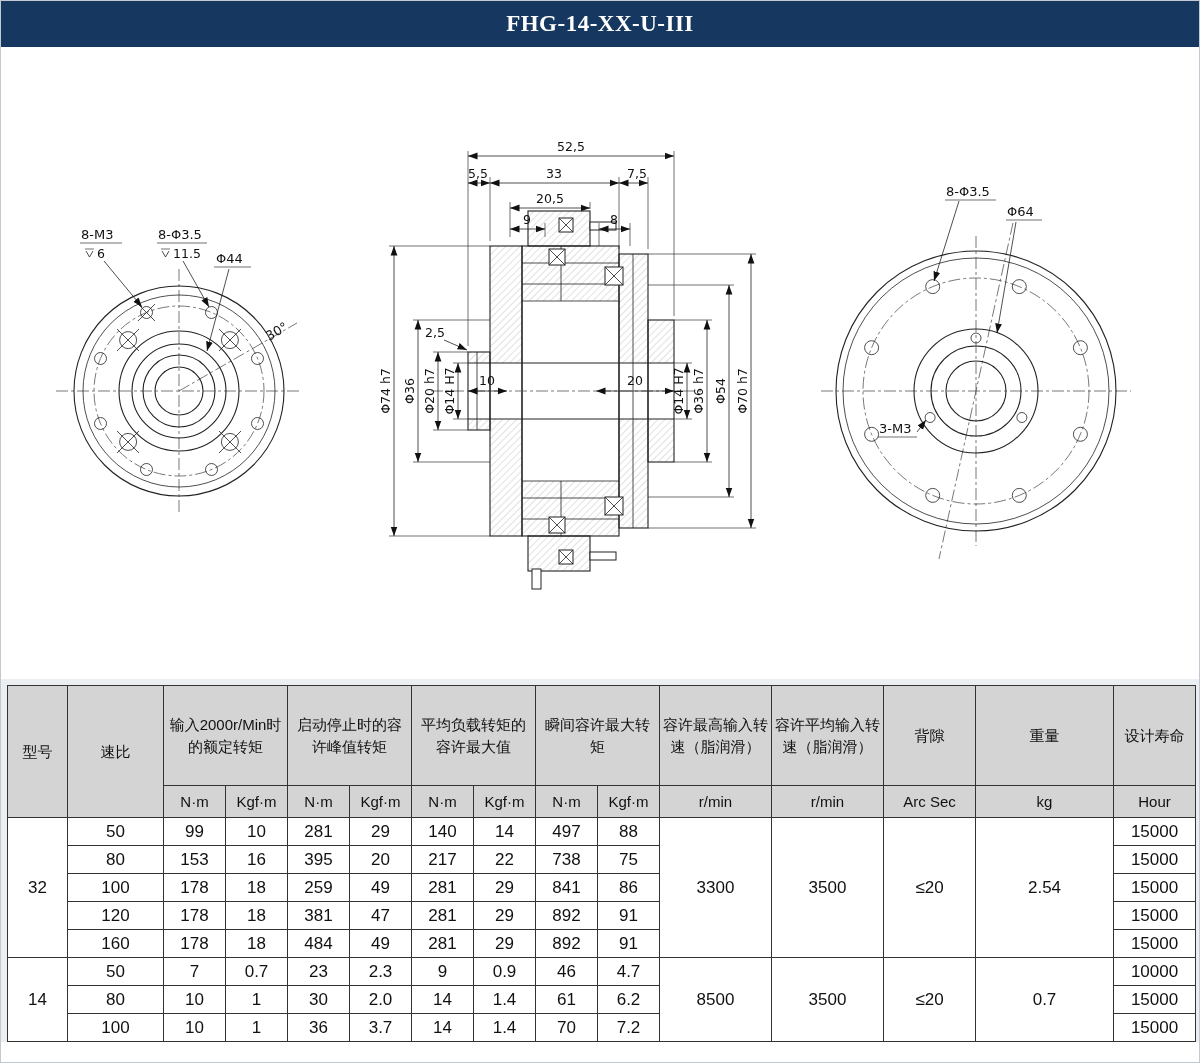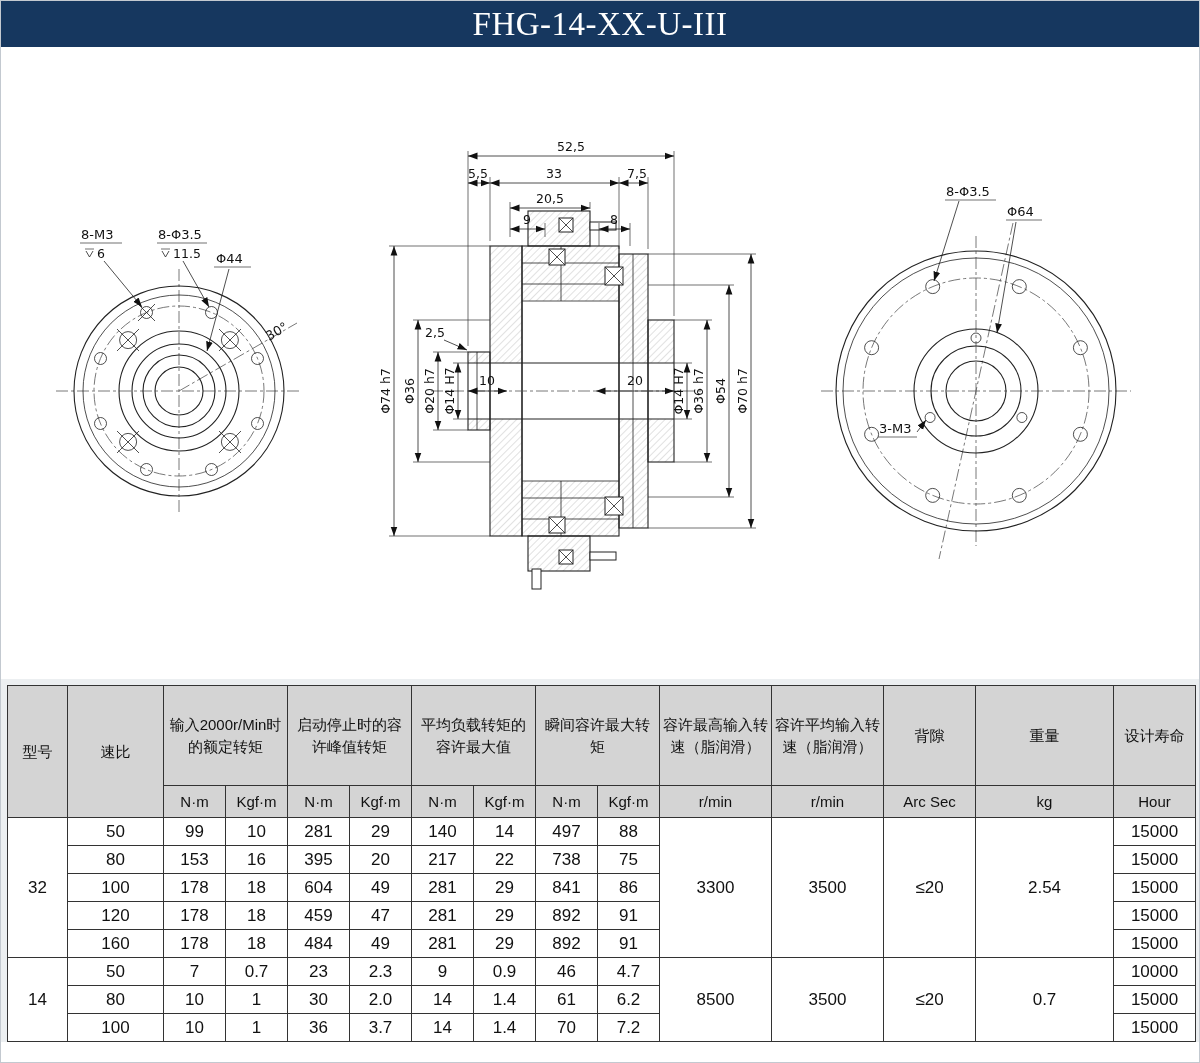--- a/index.html
+++ b/index.html
@@ -7,21 +7,21 @@
   body{
     width:1200px;height:1063px;background:#ffffff;
     font-family:"Liberation Sans","DejaVu Sans",sans-serif;
     border:1px solid #c3c9d0;position:relative;overflow:hidden;
   }
   .titlebar{
     height:46px;background:#16375f;display:flex;align-items:center;justify-content:center;
   }
   .titlebar h1{
     color:#ffffff;font-family:"Liberation Serif","DejaVu Serif",serif;
-    font-size:33px;font-weight:normal;letter-spacing:.5px;
+    font-size:23px;font-weight:bold;letter-spacing:.5px;
   }
   .drawing{height:632px;background:#fff}
   .drawing svg{display:block;width:1200px;height:632px}
 
   svg text{font-size:12.5px;fill:#111;font-family:"DejaVu Sans","Liberation Sans",sans-serif}
   svg .lbl{font-size:13px}
   .s{fill:none;stroke:#222;stroke-width:1.1}
   .s2{fill:none;stroke:#222;stroke-width:.8}
   .cl{fill:none;stroke:#555;stroke-width:.8;stroke-dasharray:12 3 3 3}
   .ext{stroke:#333;stroke-width:.7}
@@ -430,33 +430,33 @@
           <td>217</td>
           <td>22</td>
           <td>738</td>
           <td>75</td>
           <td>15000</td>
         </tr>
         <tr>
           <td>100</td>
           <td>178</td>
           <td>18</td>
-          <td>604</td>
+          <td>259</td>
           <td>49</td>
           <td>281</td>
           <td>29</td>
           <td>841</td>
           <td>86</td>
           <td>15000</td>
         </tr>
         <tr>
           <td>120</td>
           <td>178</td>
           <td>18</td>
-          <td>459</td>
+          <td>381</td>
           <td>47</td>
           <td>281</td>
           <td>29</td>
           <td>892</td>
           <td>91</td>
           <td>15000</td>
         </tr>
         <tr>
           <td>160</td>
           <td>178</td>

